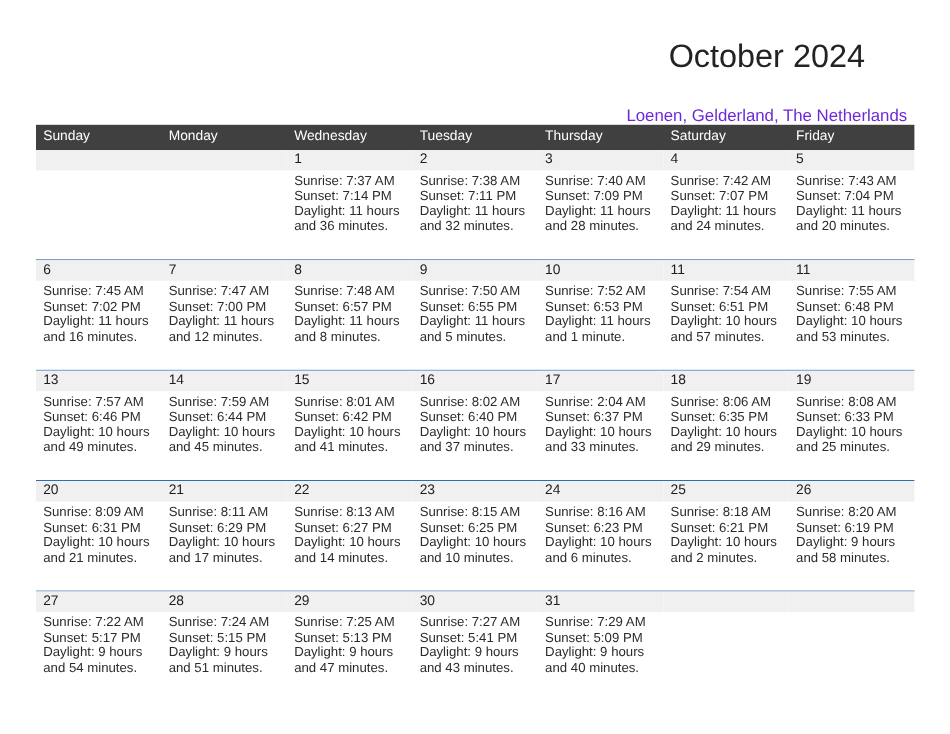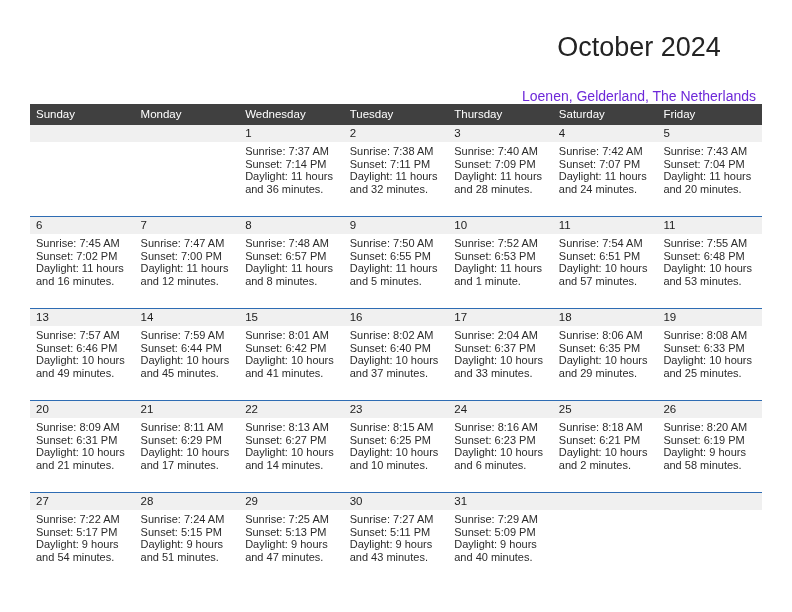--- a/index.html
+++ b/index.html
@@ -465,21 +465,21 @@
                 <div>Sunrise: 7:25 AM</div>
                 <div>Sunset: 5:13 PM</div>
                 <div class="daylight-line">Daylight: 9 hours</div>
                 <div class="daylight-line">and 47 minutes.</div>
               </div>
             </div>
             <div class="cell">
               <div class="daynum-band">30</div>
               <div class="cell-body">
                 <div>Sunrise: 7:27 AM</div>
-                <div>Sunset: 5:11 PM</div>
+                <div>Sunset: 5:41 PM</div>
                 <div class="daylight-line">Daylight: 9 hours</div>
                 <div class="daylight-line">and 43 minutes.</div>
               </div>
             </div>
             <div class="cell">
               <div class="daynum-band">31</div>
               <div class="cell-body">
                 <div>Sunrise: 7:29 AM</div>
                 <div>Sunset: 5:09 PM</div>
                 <div class="daylight-line">Daylight: 9 hours</div>

